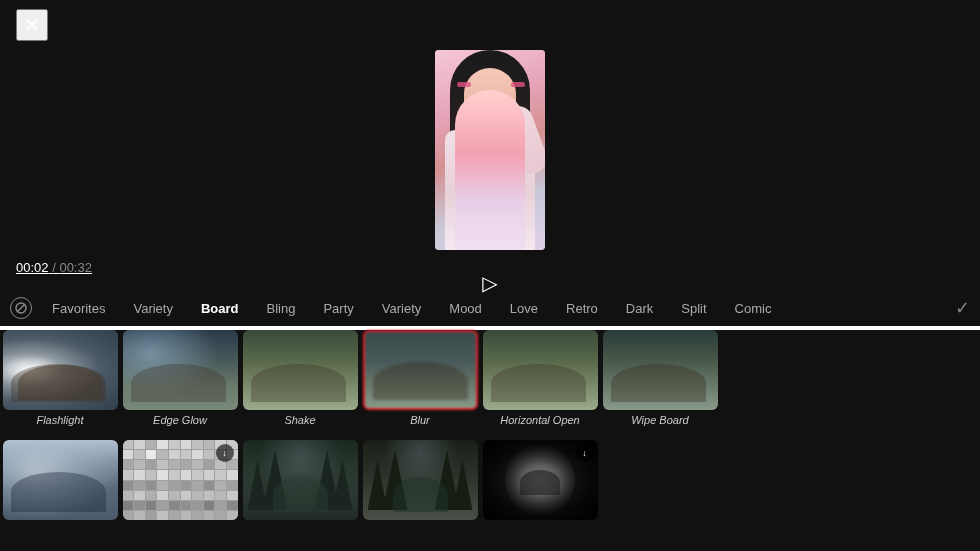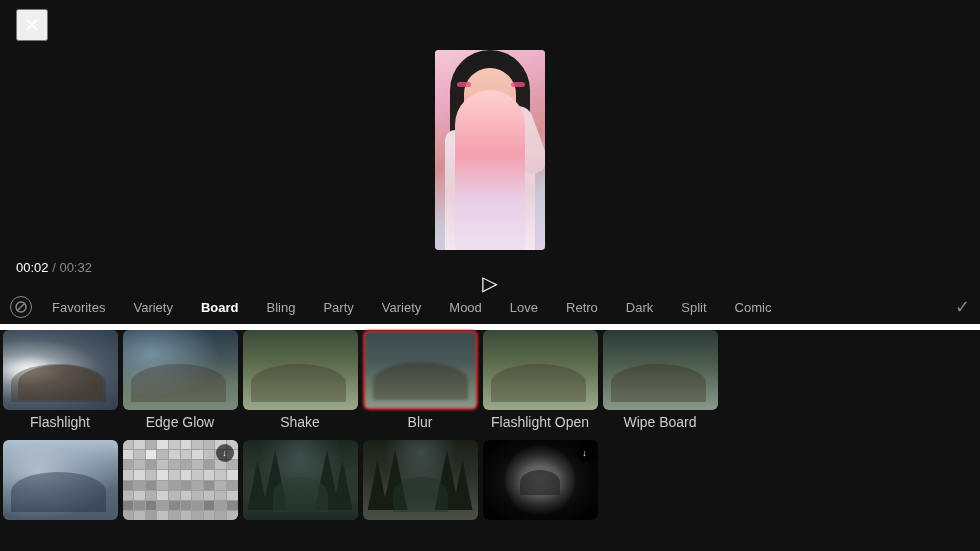--- a/index.html
+++ b/index.html
@@ -93,35 +93,36 @@
       font-size: 20px;
     }
 
     
     .timestamp {
       position: absolute;
       top: 260px;
       left: 16px;
       font-size: 13px;
       color: #fff;
+      text-decoration: underline;
     }
     .timestamp .current { color: #fff; }
     .timestamp .total { color: #888; }
 
     
     .category-tabs {
       position: absolute;
       top: 290px;
       left: 0; right: 0;
       height: 40px;
       display: flex;
       align-items: center;
       padding: 0 10px;
       gap: 4px;
-      border-bottom: 6px solid #ffffff;
+      border-bottom: 4px solid #ffffff;
     }
     .tab-item {
       padding: 6px 12px;
       font-size: 13px;
       color: #aaa;
       cursor: pointer;
       white-space: nowrap;
       border-radius: 4px;
     }
     .tab-item.active {
@@ -173,23 +174,24 @@
     .effect-thumb {
       width: 115px;
       height: 80px;
       border-radius: 6px;
       overflow: hidden;
       position: relative;
       background: #2a2a2a;
     }
     .effect-label {
       margin-top: 4px;
-      font-size: 14px;
+      font-size: 11px;
       color: #ccc;
       text-align: center;
+      font-style: italic;
     }
 
     
     .effect-item.selected .effect-thumb {
       border: 2px solid #e0202a;
       border-radius: 6px;
     }
 
     
     .thumb-deer {
@@ -308,21 +310,21 @@
         <div style="position:absolute;bottom:8px;left:8px;width:95px;height:38px;background:rgba(50,40,30,0.4);border-radius:50% 50% 0 0;filter:blur(1px);"></div>
       </div>
       <div class="effect-label">Blur</div>
     </div>
 
 
     <div class="effect-item">
       <div class="effect-thumb" style="background:linear-gradient(180deg,#3a4a3a 0%,#5a6a4a 40%,#7a8a6a 70%,#9aaa8a 100%);">
         <div style="position:absolute;bottom:8px;left:8px;width:95px;height:38px;background:rgba(60,50,40,0.35);border-radius:50% 50% 0 0;"></div>
       </div>
-      <div class="effect-label">Flashlight Open</div>
+      <div class="effect-label">Horizontal Open</div>
     </div>
 
 
     <div class="effect-item">
       <div class="effect-thumb" style="background:linear-gradient(180deg,#2a3a3a 0%,#4a5a4a 40%,#6a7a6a 70%,#8a9a8a 100%);">
         <div style="position:absolute;bottom:8px;left:8px;width:95px;height:38px;background:rgba(50,40,30,0.35);border-radius:50% 50% 0 0;"></div>
       </div>
       <div class="effect-label">Wipe Board</div>
     </div>
 

